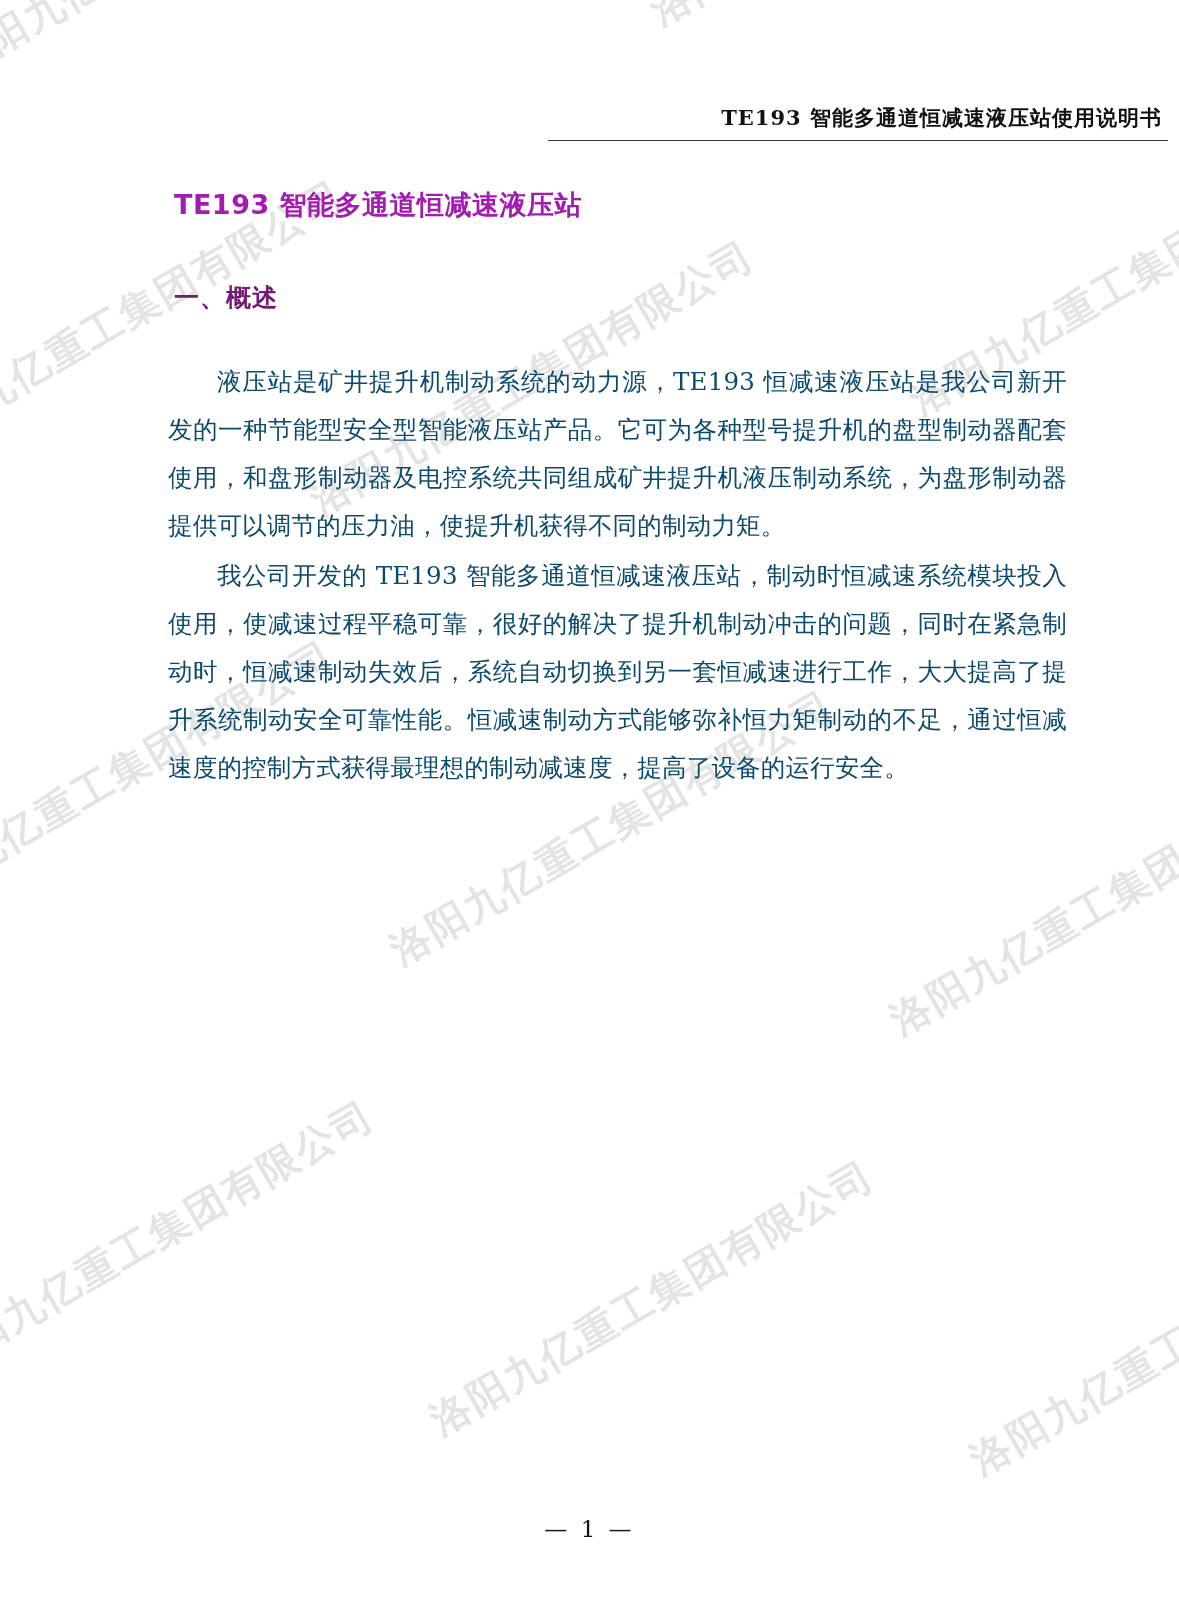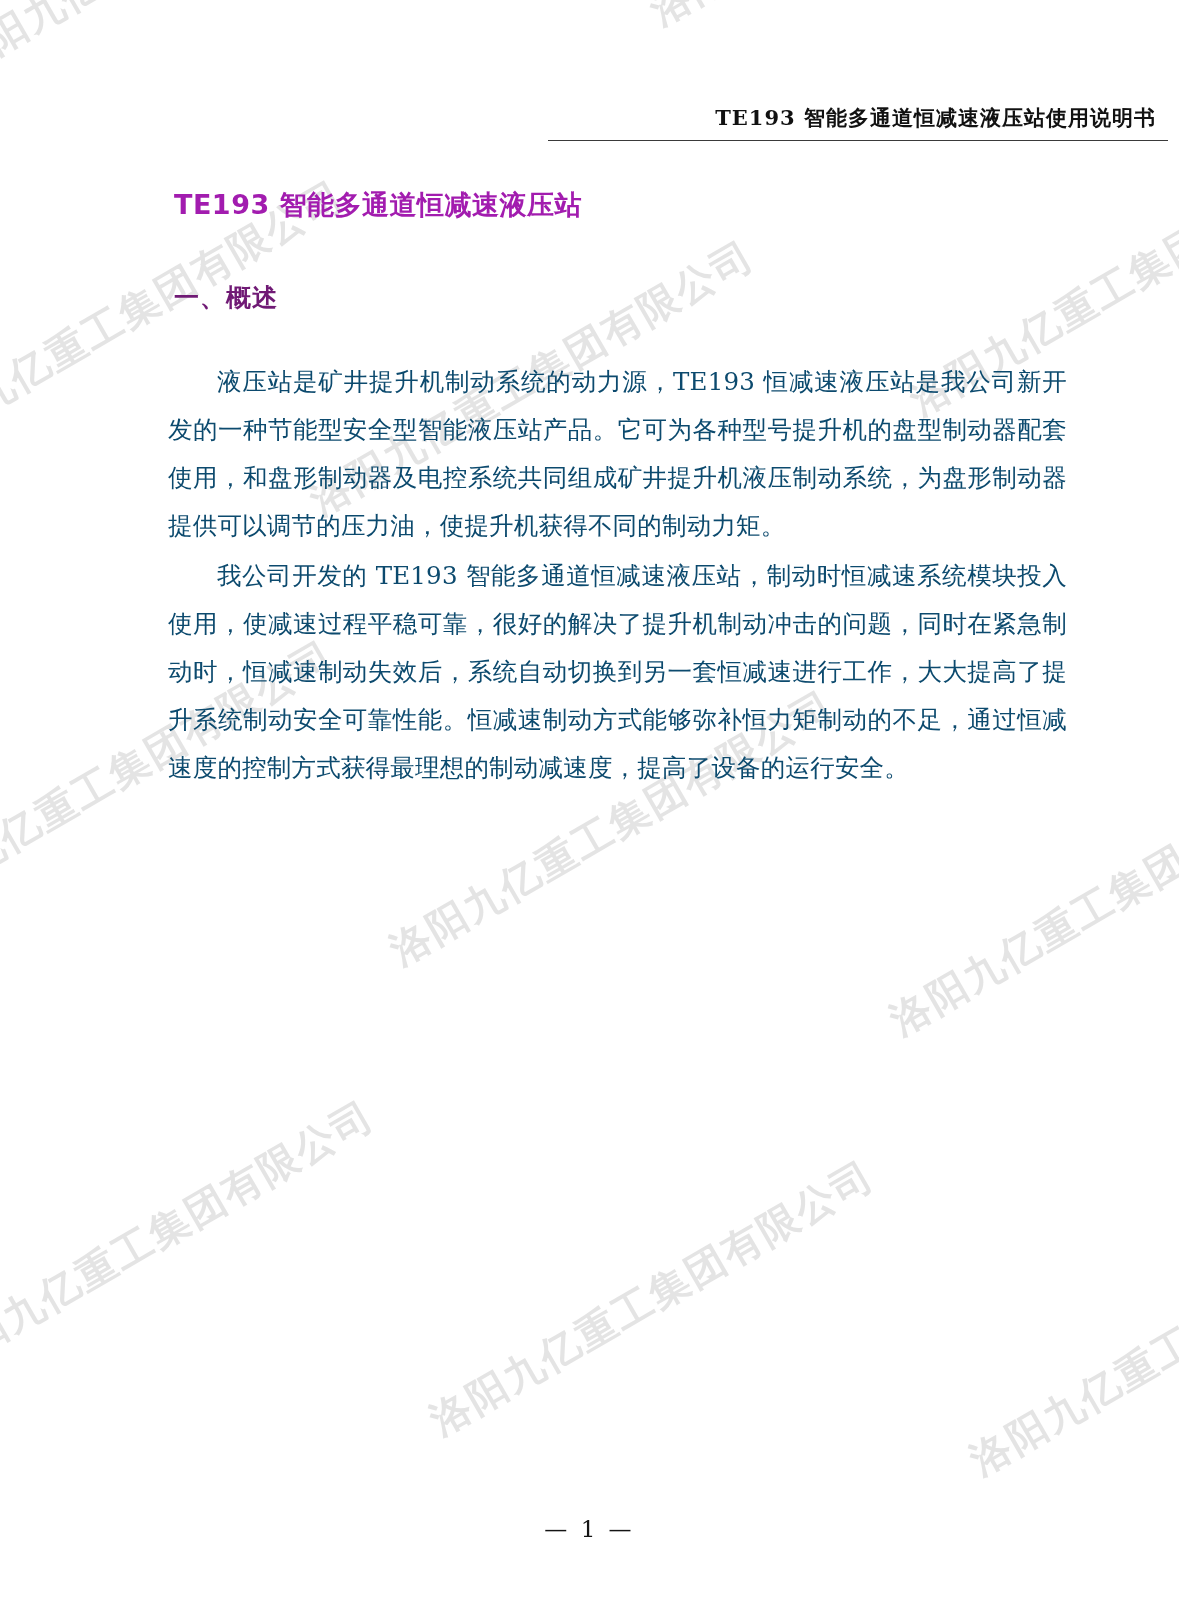--- a/index.html
+++ b/index.html
@@ -48,21 +48,21 @@
 
   .header {
     position: relative;
     height: 52px;
     border-bottom: 1.5px solid #3a3a3a;
     margin: 0 0 0 440px;
     width: 620px;
   }
   .header-title {
     position: absolute;
-    right: 12px;
+    right: 6px;
     bottom: 8px;
     font-size: 21px;
     font-weight: 700;
     letter-spacing: 1px;
     font-family: "DejaVu Serif", "Liberation Serif", serif;
     color: #111;
     white-space: nowrap;
     text-align: right;
   }
 

